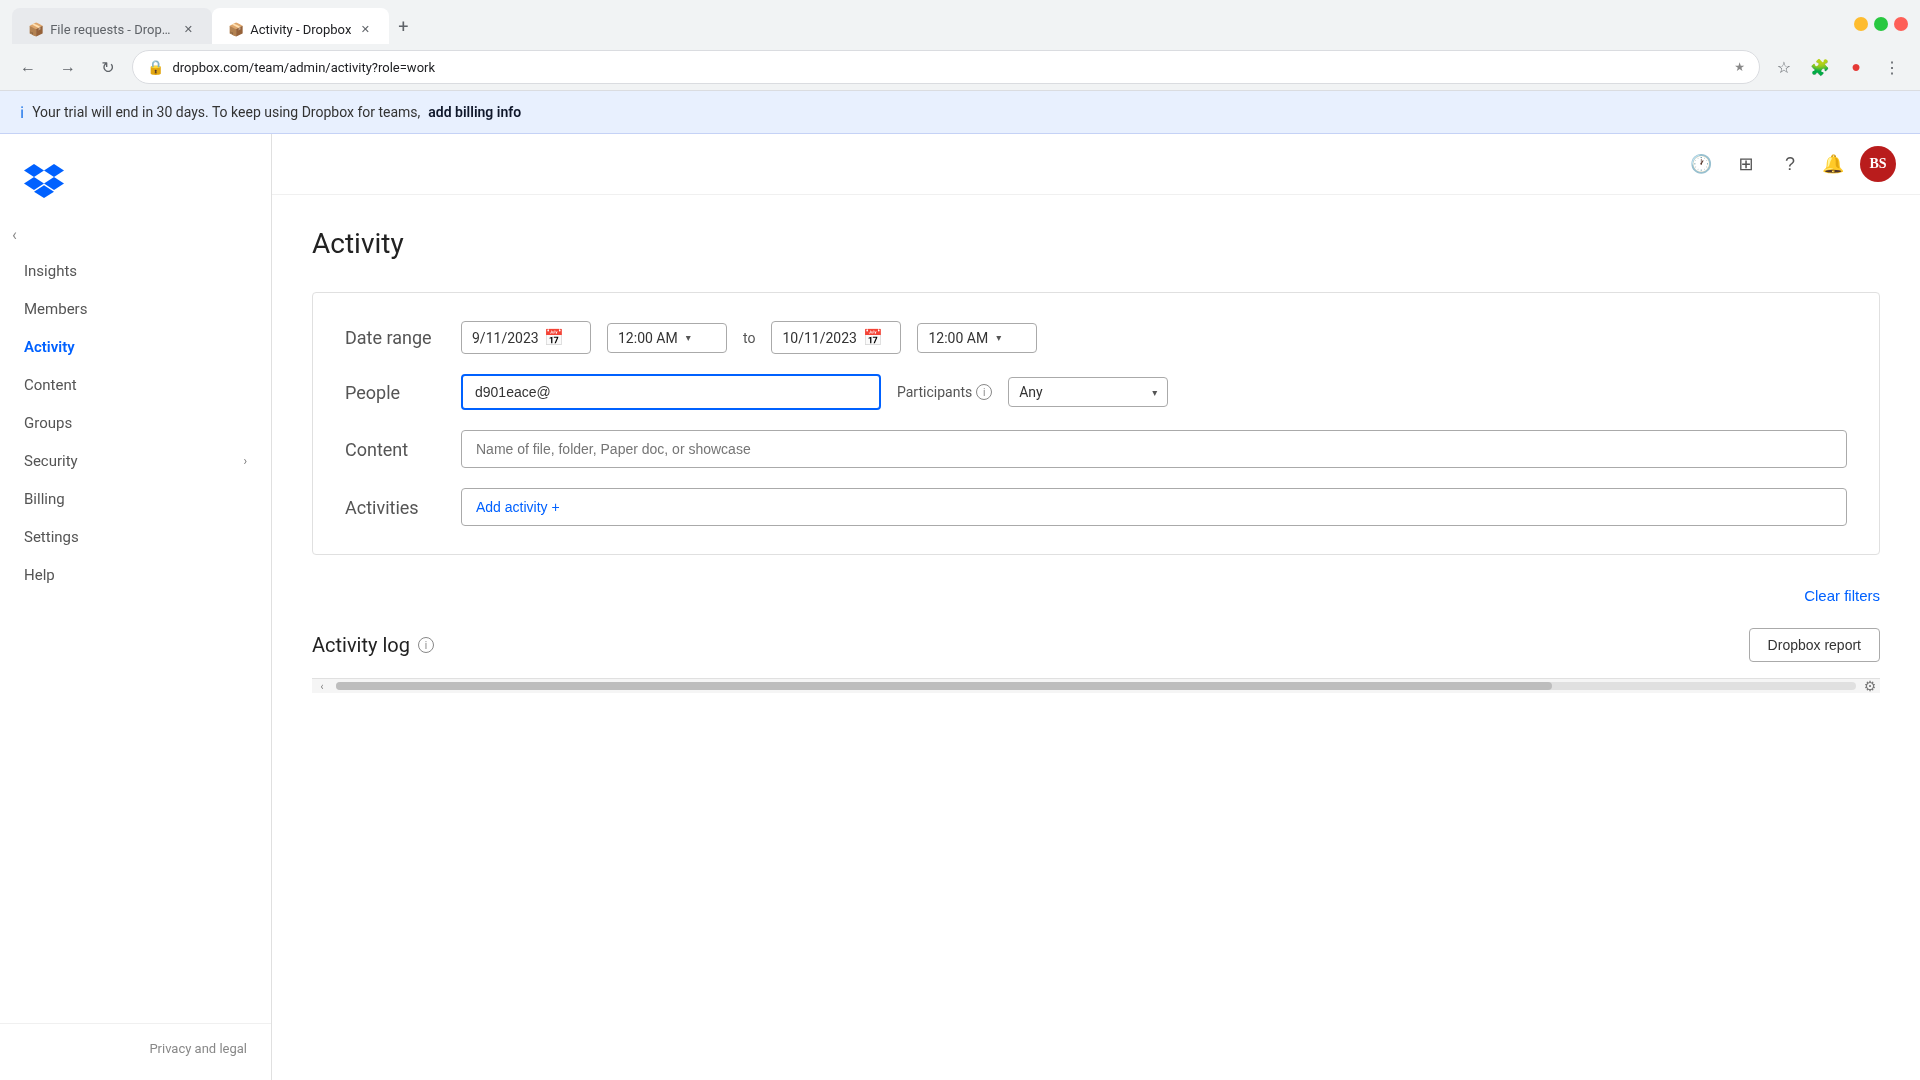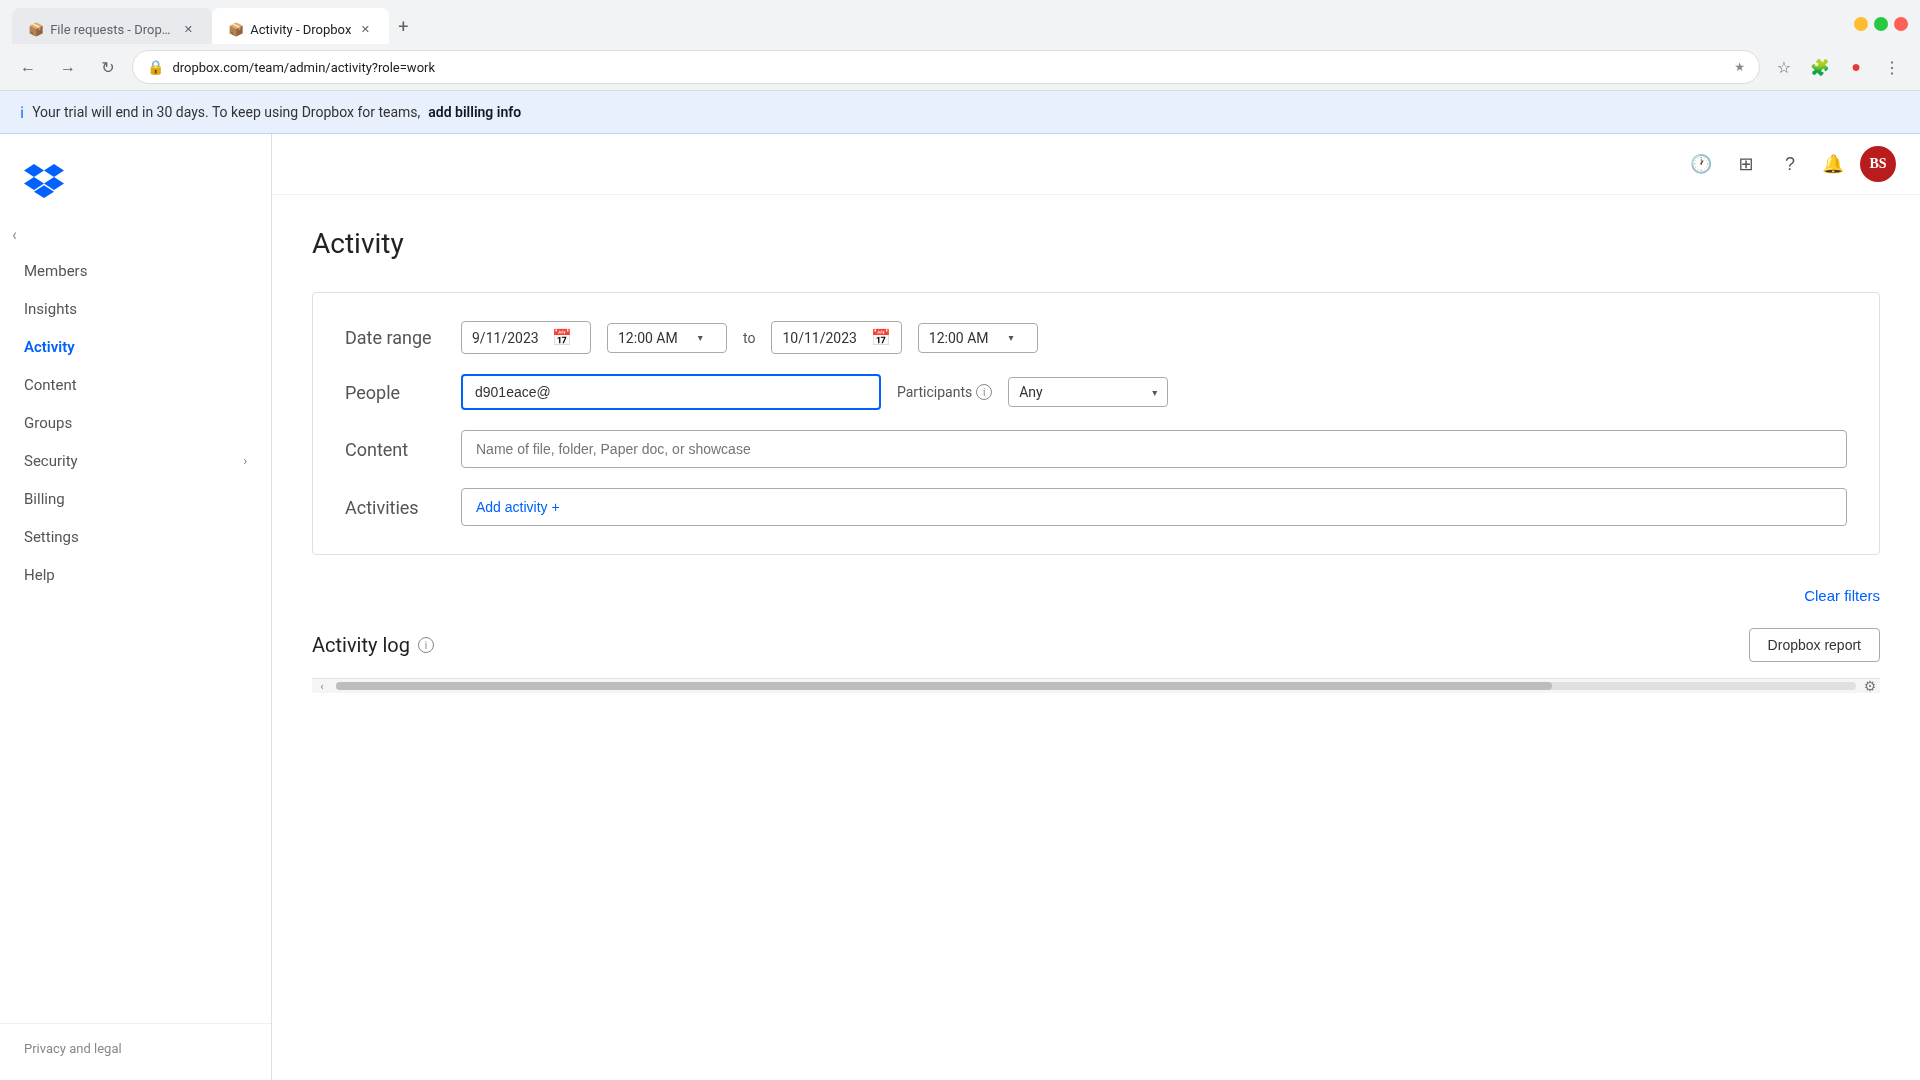--- a/index.html
+++ b/index.html
@@ -34,44 +34,44 @@
     .app-container { display: flex; height: calc(1080px - 36px - 44px - 42px); }
 
     
     .sidebar { width: 272px; background: #fff; border-right: 1px solid #e0e0e0; display: flex; flex-direction: column; padding: 20px 0; flex-shrink: 0; }
     .sidebar-logo { padding: 10px 24px 24px; }
     .sidebar-label { padding: 4px 24px 16px; font-size: 18px; font-weight: 400; color: #333; }
     .sidebar-nav { flex: 1; }
     .nav-item { display: flex; align-items: center; gap: 10px; padding: 10px 24px; cursor: pointer; color: #555; font-size: 15px; border-radius: 0; position: relative; }
     .nav-item.active { color: #0061ff; font-weight: 600; }
     .nav-item .chevron { margin-left: auto; font-size: 12px; color: #777; }
-    .sidebar-footer { padding: 16px 24px; border-top: 1px solid #f0f0f0; }
+    .sidebar-footer { padding: 16px 24px; border-top: 1px solid #f0f0f0; text-align: right; }
     .privacy-link { font-size: 13px; color: #888; cursor: pointer; }
 
     
     .main-area { flex: 1; display: flex; flex-direction: column; overflow: hidden; }
     .main-header { display: flex; align-items: center; justify-content: flex-end; padding: 12px 24px; border-bottom: 1px solid #f0f0f0; gap: 8px; }
     .header-btn { width: 36px; height: 36px; border-radius: 50%; display: flex; align-items: center; justify-content: center; cursor: pointer; color: #555; font-size: 18px; border: none; background: none; }
     .user-avatar { width: 36px; height: 36px; border-radius: 50%; background: #b91c1c; color: white; display: flex; align-items: center; justify-content: center; font-size: 14px; font-weight: 600; cursor: pointer; font-family: Liberation Serif, serif; }
 
     
     .main-content { flex: 1; padding: 32px 40px; overflow-y: auto; background: #fff; }
     .page-title { font-size: 28px; font-weight: 400; color: #222; margin-bottom: 32px; }
 
     
     .filter-card { border: 1px solid #e0e0e0; border-radius: 4px; padding: 28px 32px; margin-bottom: 24px; }
     .filter-row { display: flex; align-items: center; gap: 16px; margin-bottom: 20px; }
     .filter-row:last-of-type { margin-bottom: 0; }
     .filter-label { width: 100px; font-size: 18px; color: #555; flex-shrink: 0; }
 
     
-    .date-input { display: flex; align-items: center; border: 1px solid #aaa; border-radius: 4px; padding: 6px 10px; gap: 14px; background: #fff; cursor: pointer; min-width: 130px; }
+    .date-input { display: flex; align-items: center; border: 1px solid #aaa; border-radius: 4px; padding: 6px 10px; gap: 6px; background: #fff; cursor: pointer; min-width: 130px; }
     .date-icon { font-size: 16px; color: #0061ff; }
     .to-text { color: #555; font-size: 14px; }
-    .time-select { display: flex; align-items: center; border: 1px solid #aaa; border-radius: 4px; padding: 6px 10px; gap: 16px; background: #fff; cursor: pointer; min-width: 120px; }
+    .time-select { display: flex; align-items: center; border: 1px solid #aaa; border-radius: 4px; padding: 6px 10px; gap: 4px; background: #fff; cursor: pointer; min-width: 120px; }
     .time-select span { font-size: 14px; color: #333; }
     .time-select .arrow { color: #555; font-size: 10px; margin-left: 4px; }
     .text-input-field { border: 2px solid #0061ff; border-radius: 4px; padding: 8px 12px; font-size: 14px; color: #333; outline: none; min-width: 400px; }
     .participants-label { display: flex; align-items: center; gap: 4px; color: #555; font-size: 14px; justify-content: flex-end; }
     .info-icon { width: 16px; height: 16px; border-radius: 50%; border: 1px solid #888; display: flex; align-items: center; justify-content: center; font-size: 10px; color: #888; cursor: pointer; }
     .any-select { display: flex; align-items: center; border: 1px solid #aaa; border-radius: 4px; padding: 6px 10px; gap: 8px; background: #fff; cursor: pointer; min-width: 160px; font-size: 14px; color: #333; }
     .any-select .arrow { margin-left: auto; font-size: 10px; color: #555; }
 
     
     .content-input { border: 1px solid #aaa; border-radius: 4px; padding: 10px 14px; font-size: 14px; color: #aaa; outline: none; flex: 1; width: 100%; }
@@ -160,24 +160,24 @@
       </svg>
     </div>
 
     <div style="padding: 0 12px 8px; display:flex; align-items:center;">
       <span style="font-size:16px; color:#888; cursor:pointer;">‹</span>
     </div>
 
 
     <nav class="sidebar-nav">
       <div class="nav-item">
+        <span>Insights</span>
+      </div>
+      <div class="nav-item">
         <span>Members</span>
-      </div>
-      <div class="nav-item">
-        <span>Insights</span>
       </div>
       <div class="nav-item active">
         <span>Activity</span>
       </div>
       <div class="nav-item">
         <span>Content</span>
       </div>
       <div class="nav-item">
         <span>Groups</span>
       </div>

